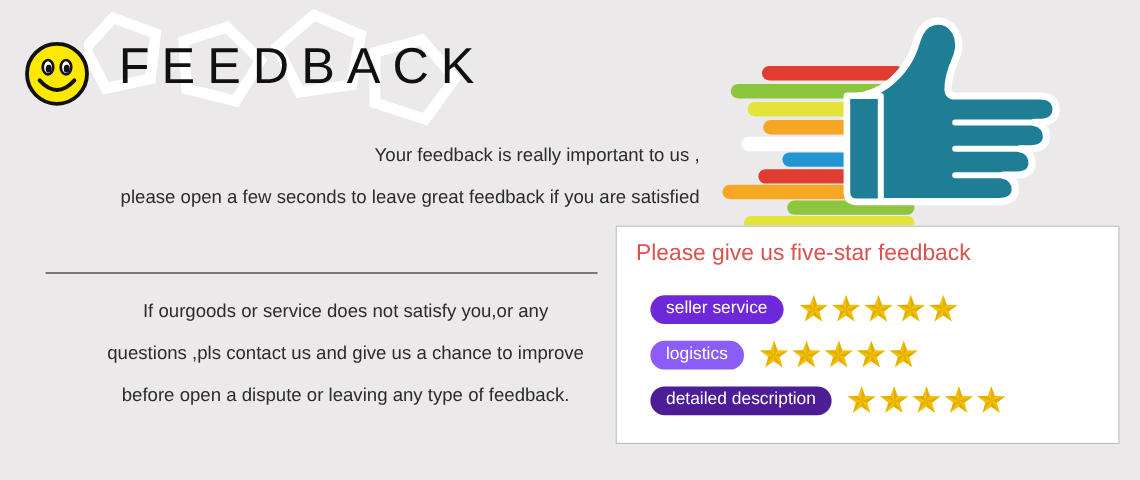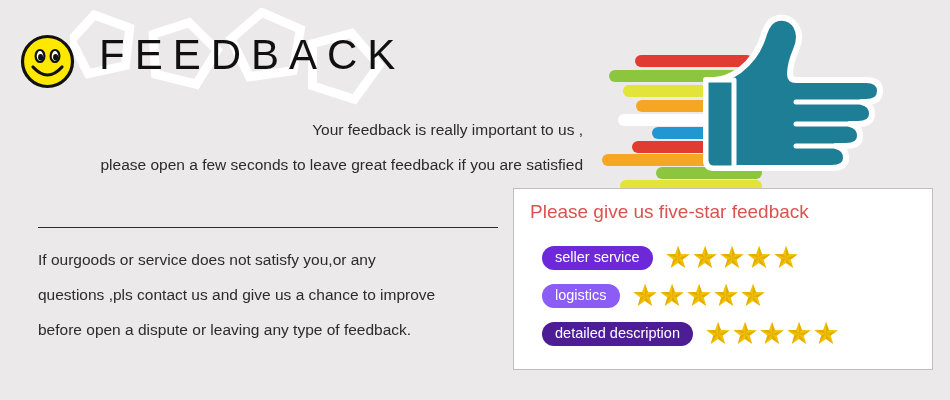--- a/index.html
+++ b/index.html
@@ -78,20 +78,21 @@
     top: 227px;
     width: 460px;
     height: 0;
     border-top: 1.5px solid #2b2b2b;
   }
   #copy-block-2 {
     position: absolute;
     left: 38px;
     top: 242px;
     width: 500px;
+    text-align: center;
   }
 
   
   #thumb-art {
     position: absolute;
     left: 600px;
     top: 8px;
     width: 310px;
     height: 180px;
   }

